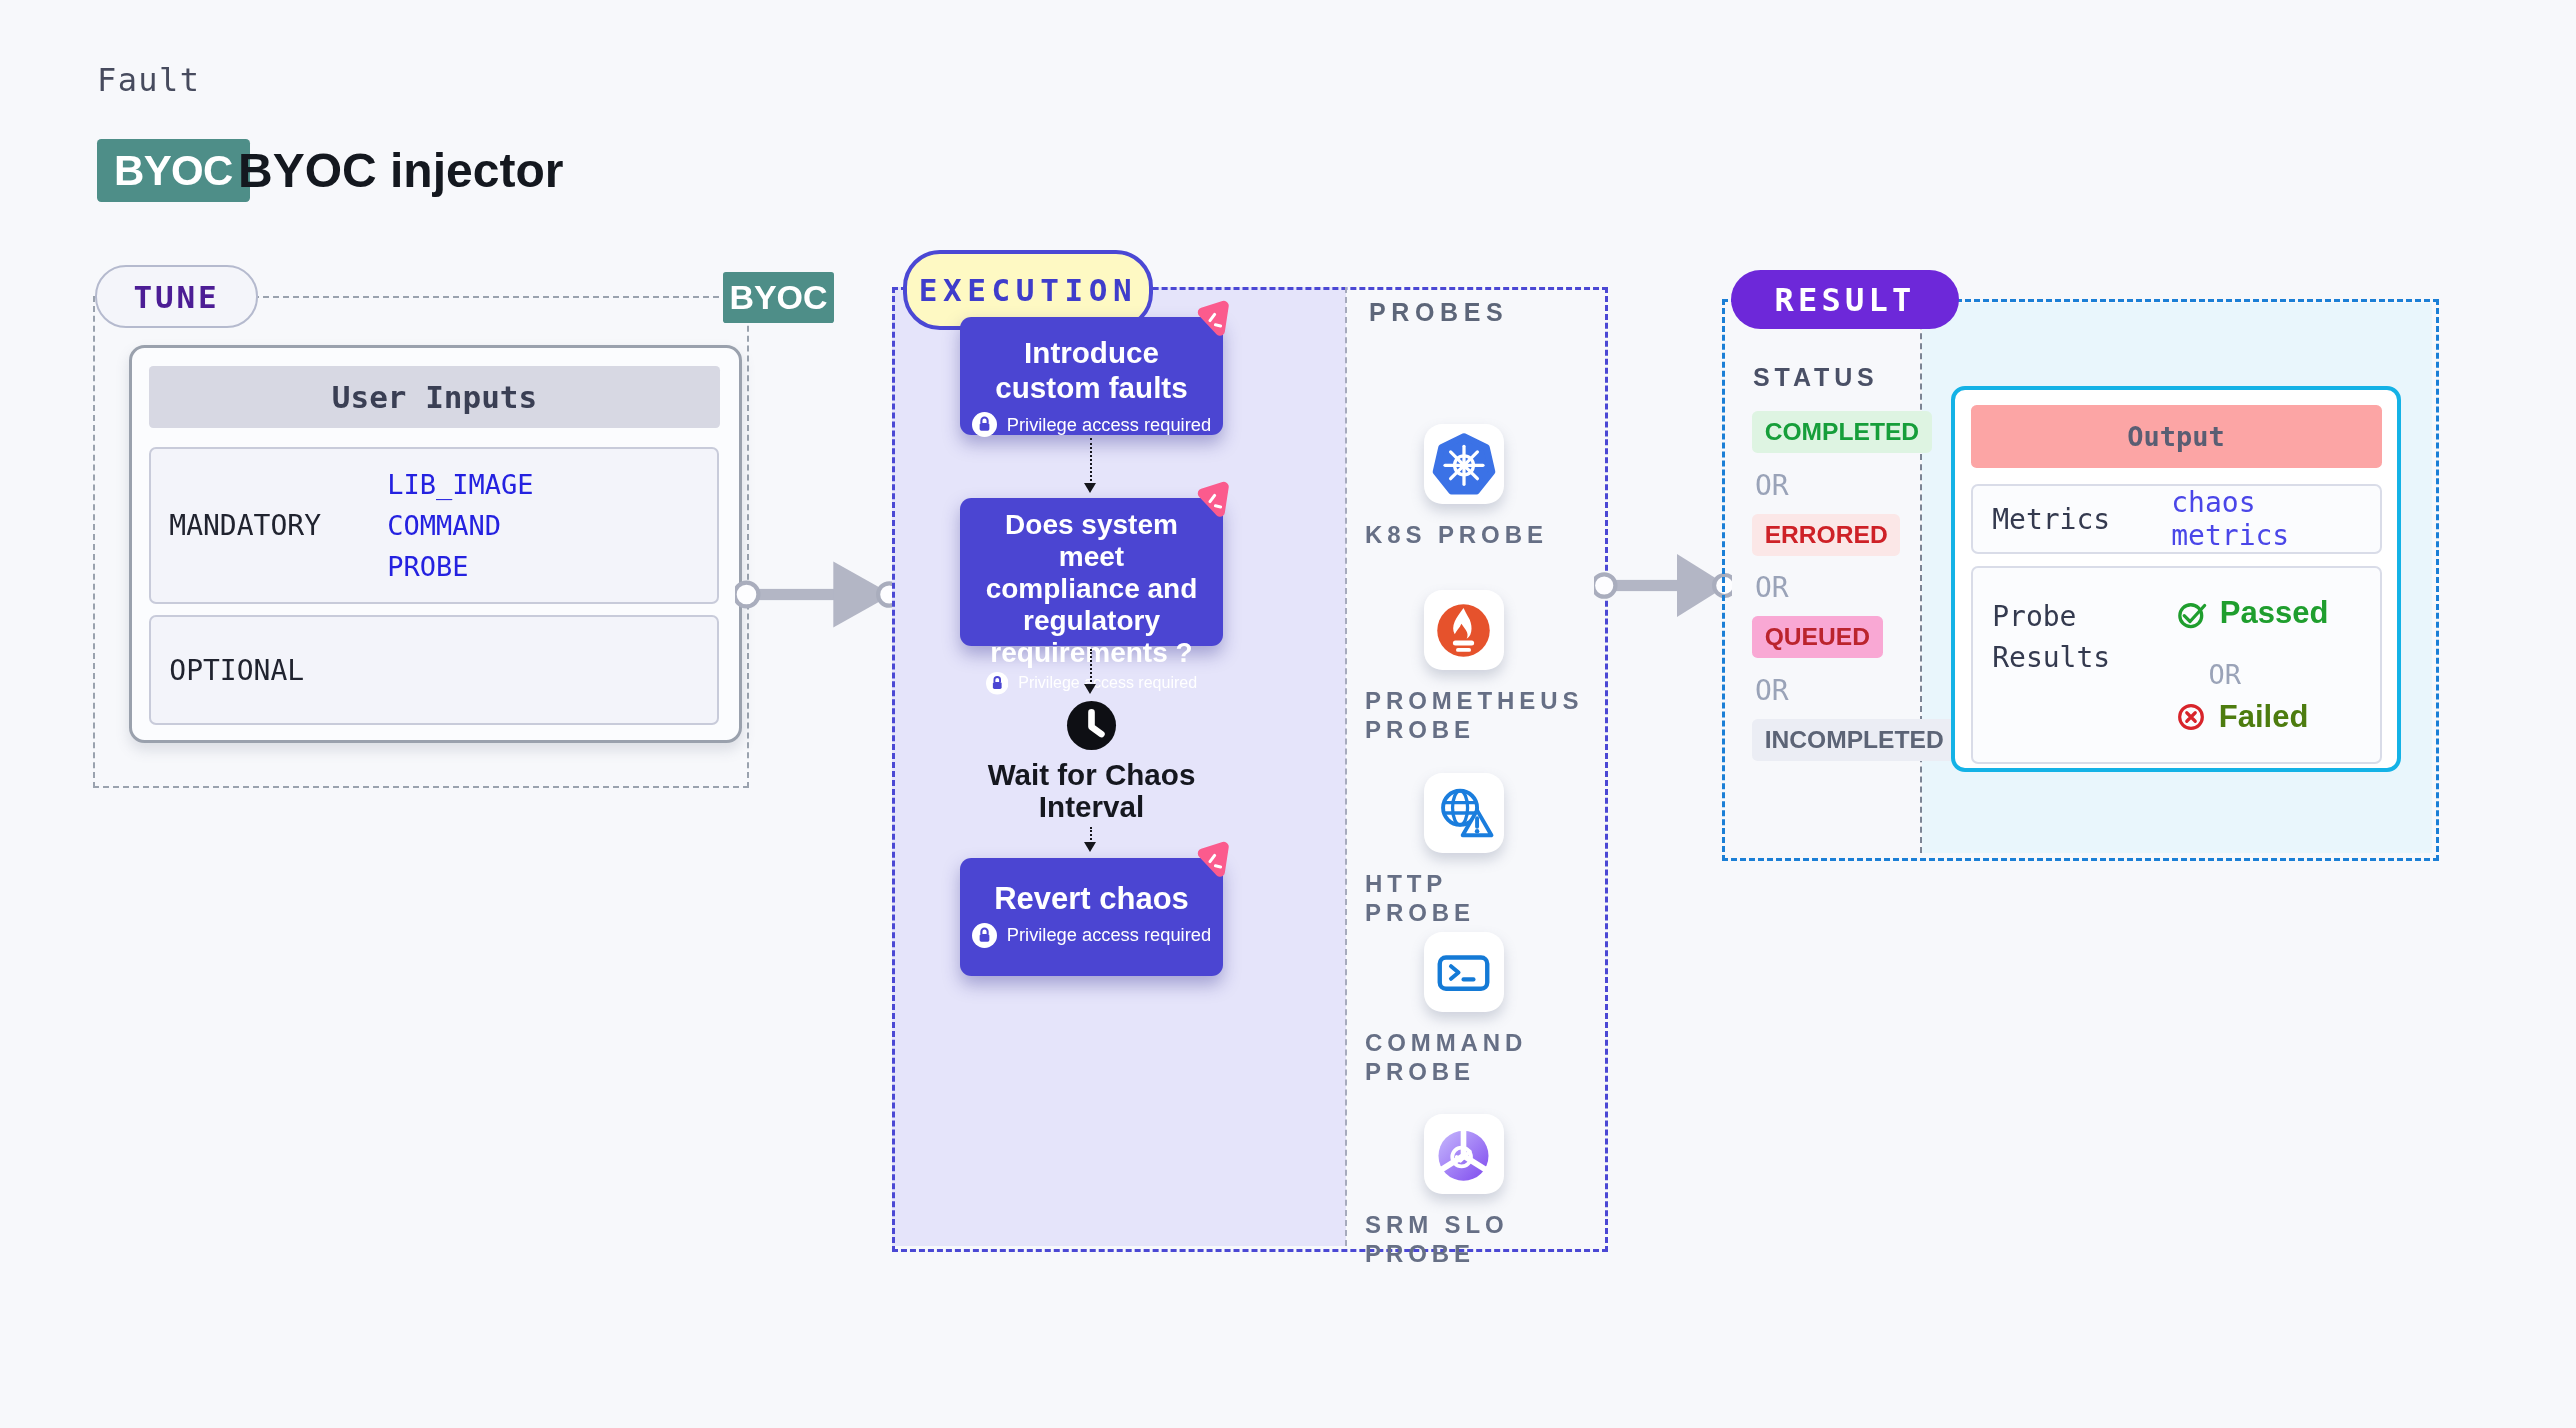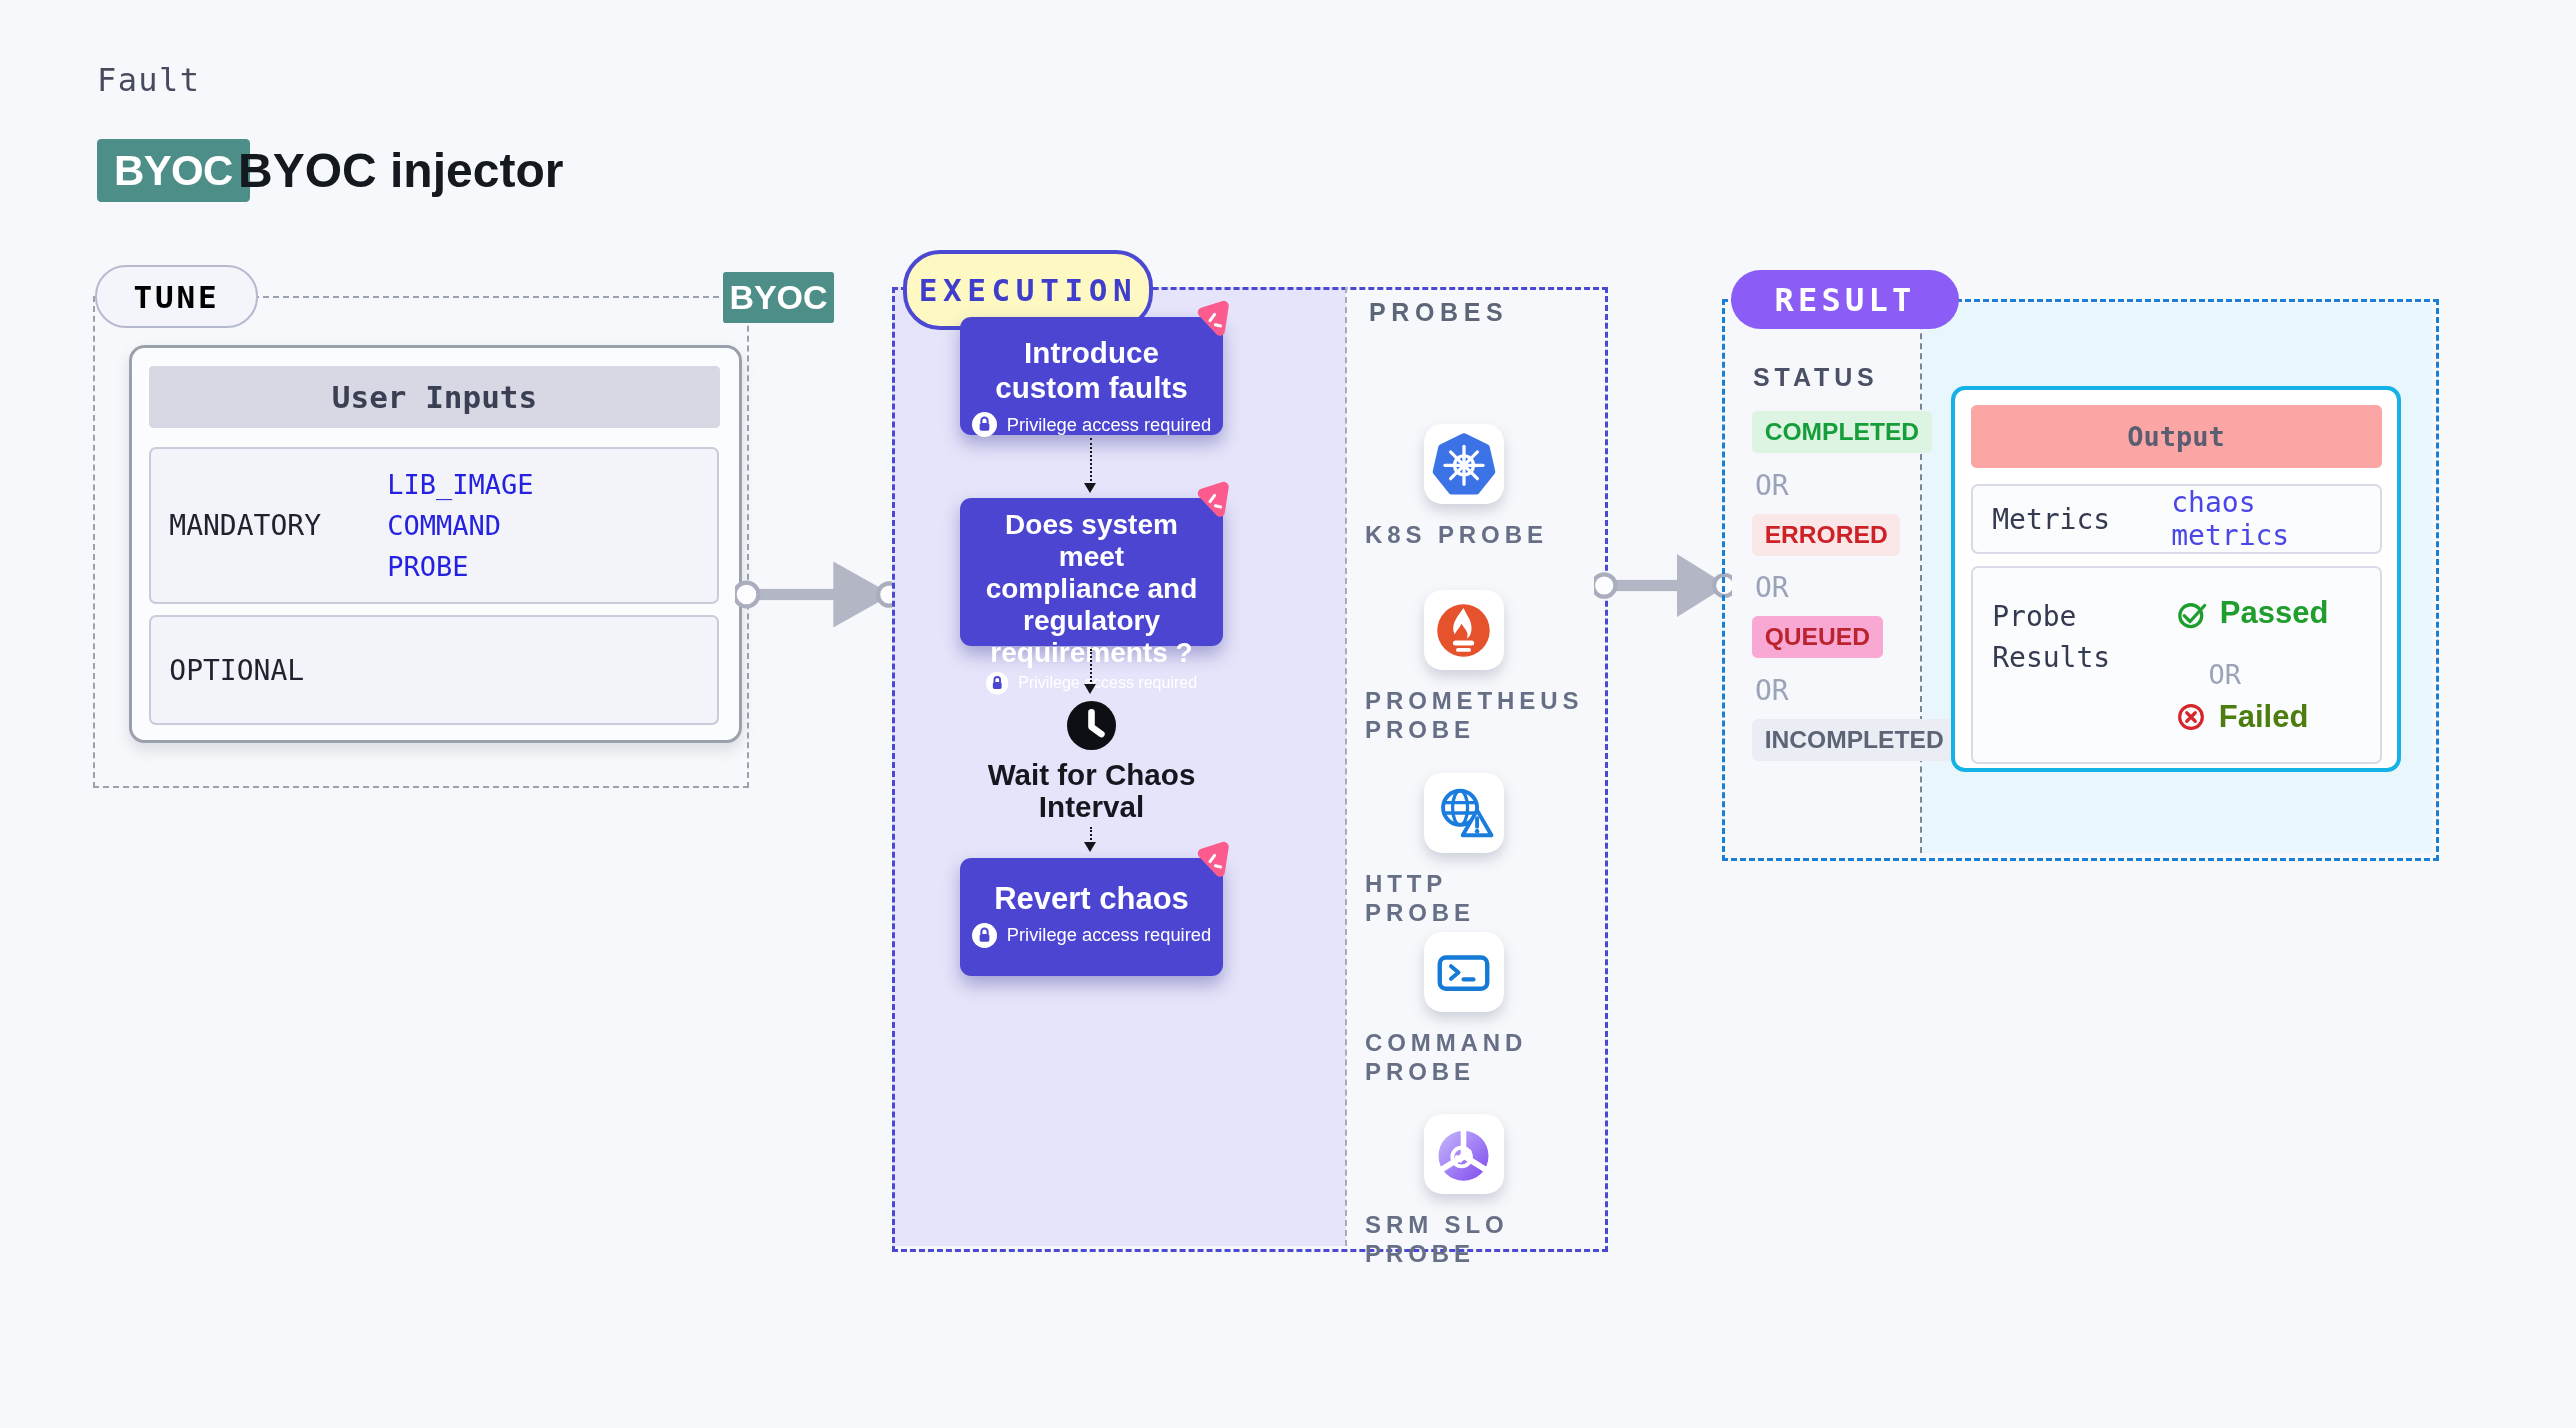--- a/index.html
+++ b/index.html
@@ -11,21 +11,21 @@
   
   .eyebrow{left:97px;top:61px;font-size:32px;color:#474b5e;letter-spacing:1.4px;}
   .hdr-badge{left:97px;top:139px;height:63px;padding:0 17px;background:#4e8e88;color:#fff;
              font-weight:bold;font-size:42px;line-height:63px;border-radius:4.2px;letter-spacing:-0.7px;}
   .hdr-title{left:238px;top:139px;font-size:48px;line-height:63px;font-weight:bold;color:#14181f;}
 
   
   .tune-box{left:93px;top:296px;width:652px;height:488px;border:2.8px dashed #9aa2ae;}
   .pill{display:flex;align-items:center;justify-content:center;}
   .tune-pill{left:95px;top:265px;width:159px;height:59px;border-radius:31px;background:#f4f5fa;
-             border:2.8px solid #b5bace;font-size:31px;font-weight:bold;color:#000000;letter-spacing:2.8px;}
+             border:2.8px solid #b5bace;font-size:31px;font-weight:bold;color:#4c1d95;letter-spacing:2.8px;}
   .tune-corner-badge{left:723px;top:272px;width:111px;height:51px;background:#4e8e88;color:#fff;
              font-weight:bold;font-size:34px;border-radius:2.8px;display:flex;align-items:center;justify-content:center;}
   .ui-card{left:129px;top:345px;width:607px;height:392px;background:#fbfcfe;border:3.5px solid #9aa1ad;
            border-radius:15.5px;box-shadow:0 7px 14px rgba(90,100,120,.18);}
   .ui-header{left:17px;top:18.3px;width:571px;height:62px;background:#d7d8e3;border-radius:4.2px;
              display:flex;align-items:center;justify-content:center;font-size:31px;font-weight:bold;color:#3a3f54;}
   .ui-row{background:#f3f4fa;border:2.1px solid #c8cbda;border-radius:7px;display:flex;}
   .ui-row-1{left:17px;top:99px;width:566px;height:153px;}
   .ui-row-2{left:17px;top:267px;width:566px;height:106px;}
   .ui-row .rlabel{width:218px;display:flex;align-items:center;padding-left:18.3px;
@@ -75,21 +75,21 @@
   .probe{left:1365px;width:197px;text-align:left;}
   .ptile{width:80px;height:80px;background:#fff;border-radius:18.3px;margin:0 auto;
          box-shadow:0 7px 12.7px rgba(100,110,140,.28);display:flex;align-items:center;justify-content:center;}
   .plabel{margin-top:15.5px;font-size:24px;font-weight:bold;letter-spacing:4.9px;color:#666f85;line-height:29.6px;}
   .probe1{top:424px;} .probe2{top:590px;} .probe3{top:773px;} .probe4{top:932px;} .probe5{top:1114px;}
 
   
   .result-panel{left:1922px;top:303px;width:510px;height:550px;background:#e9f6fc;}
   .result-box{left:1722px;top:299px;width:711px;height:556px;border:3.5px dashed #1b7fd6;}
   .result-divider{left:1920px;top:303px;height:550px;width:0;border-left:2.1px dashed #7b8494;}
-  .result-pill{left:1731px;top:270px;width:228px;height:59px;border-radius:29.6px;background:#8b5cf6;
+  .result-pill{left:1731px;top:270px;width:228px;height:59px;border-radius:29.6px;background:#6d28d9;
                color:#fff;font-size:32px;font-weight:bold;letter-spacing:4.2px;}
   .status-heading{left:1753px;top:363px;font-size:25px;font-weight:bold;letter-spacing:4.9px;color:#4a5066;}
   .badge{left:1752px;display:inline-block;padding:7px 12.7px;font-size:24.6px;font-weight:bold;border-radius:5.6px;}
   .b-completed{top:411px;color:#169e3a;background:#def4e2;}
   .b-errored{top:514px;color:#ce2127;background:#fbe7e7;}
   .b-queued{top:616px;color:#bb242d;background:#f9a8d4;}
   .b-incompleted{top:719px;color:#5c6476;background:#ebedf4;}
   .or{left:1755px;font-size:28px;color:#9aa3b8;}
   .or1{top:469px;} .or2{top:571px;} .or3{top:674px;}
 

